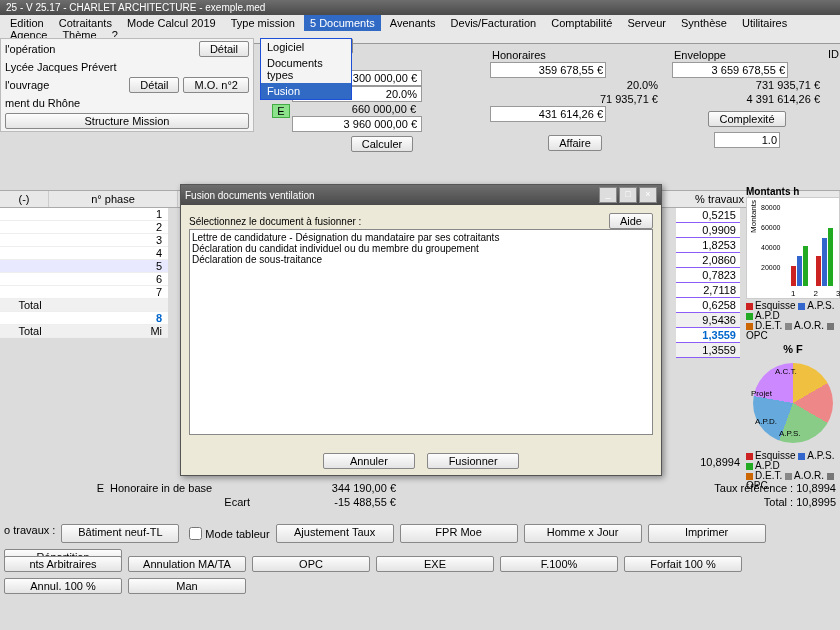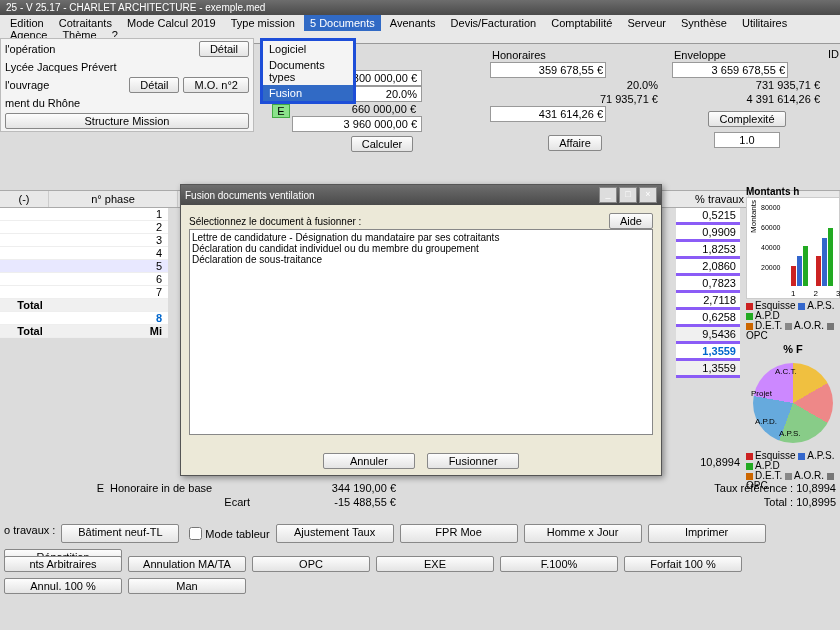--- a/index.html
+++ b/index.html
@@ -1,45 +1,45 @@
 <!DOCTYPE html>
 <html><head>
 <meta charset="utf-8">
 <style>
 html,body{margin:0;padding:0;font-family:Tahoma,Arial,sans-serif;font-size:11px;color:#000;background:#dcdcdc;width:840px;height:630px;overflow:hidden}
 .titlebar{background:linear-gradient(#6d6d6d,#4a4a4a);color:#fff;padding:2px 6px;font-size:10px}
 .menubar{background:#e8e8e8;border-bottom:1px solid #999;padding:2px 4px}
 .menubar span{padding:2px 6px;cursor:default}
 .menubar .open{background:#316ac5;color:#fff}
-.dropdown{position:absolute;left:260px;top:38px;background:#f4f4f4;border:3px solid #1d4ed8;width:90px;z-index:5}
+.dropdown{position:absolute;left:260px;top:38px;background:#f4f4f4;border:1px solid #1d4ed8;width:90px;z-index:5}
 .dropdown div{padding:2px 6px}
 .dropdown .sel{background:#316ac5;color:#fff}
 .panel{background:#f4f4f4;border:1px solid #bbb}
 .btn{display:inline-block;background:linear-gradient(#fdfdfd,#e4e4e4);border:1px solid #888;border-radius:2px;padding:1px 10px;font-size:11px;text-align:center;cursor:default}
 .field{background:#fff;border:1px solid #999;padding:1px 4px;text-align:right;display:inline-block}
 .leftcol{position:absolute;left:0;top:38px;width:252px}
 .leftcol .row{display:flex;align-items:center;gap:4px;padding:2px 4px}
 .leftcol .row .lbl{flex:1}
 .numcol{position:absolute;left:252px;top:38px;width:42px;text-align:right}
 .numcol div{padding:2px 4px}
 .greenE{background:#8be28b;border:1px solid #4a4;display:inline-block;width:16px;text-align:center}
 .calcarea{position:absolute;left:292px;top:38px;width:180px}
 .hon{position:absolute;left:490px;top:48px;width:170px}
 .env{position:absolute;left:672px;top:48px;width:150px}
 .idcol{position:absolute;left:828px;top:48px;width:12px;overflow:hidden}
 .vallist div{text-align:right;padding:1px 2px}
 .phasehdr{position:absolute;left:0;top:190px;right:0;background:#e8e8e8;border-top:1px solid #aaa;border-bottom:1px solid #aaa;display:flex}
 .phasehdr div{padding:2px 4px;border-right:1px solid #ccc}
 .phaselist{position:absolute;left:0;top:208px;width:168px}
 .phaselist .pr{display:flex;border-bottom:1px solid #eee;background:#fff}
-.phaselist .pr.tot{background:#f0f0f0;font-weight:bold}
+.phaselist .pr.tot{background:#f0f0f0;font-weight:normal}
 .phaselist .pr span:first-child{width:60px;text-align:center}
 .phaselist .pr span:last-child{flex:1;text-align:right;padding-right:6px}
 .pctcol{position:absolute;left:676px;top:208px;width:64px}
-.pctcol div{text-align:right;padding:1px 4px;border-bottom:3px solid #8b5cf6;background:#fff}
+.pctcol div{text-align:right;padding:1px 4px;border-bottom:1px solid #8b5cf6;background:#fff}
 .charts{position:absolute;left:746px;top:186px;width:94px;overflow:hidden}
 .barchart{height:100px;border:1px solid #ccc;background:#fff;position:relative;font-size:8px}
 .legend{font-size:10px;line-height:10px;margin:2px 0}
 .legend i{display:inline-block;width:7px;height:7px;margin-right:2px;vertical-align:middle}
 .pie{width:80px;height:80px;border-radius:50%;background:conic-gradient(#f0c040 0 60deg,#e88 60deg 120deg,#8c8 120deg 200deg,#6ad 200deg 280deg,#c8f 280deg 360deg);position:relative;margin:8px auto}
 .modal{position:absolute;left:180px;top:184px;width:480px;height:290px;background:#ece9d8;border:1px solid #555;box-shadow:2px 2px 6px rgba(0,0,0,.4);z-index:10}
 .modal .mtitle{background:linear-gradient(#6d6d6d,#4a4a4a);color:#fff;padding:2px 4px;font-size:10px;display:flex;align-items:center}
 .modal .mtitle .spacer{flex:1}
 .modal .ctl{width:16px;height:14px;background:#ddd;border:1px solid #888;margin-left:2px;text-align:center;font-size:9px;line-height:12px}
 .modal .body{padding:8px}
@@ -125,21 +125,21 @@
   <div class="field" style="width:110px">431 614,26 €</div>
   <div style="text-align:center;margin-top:12px"><span class="btn">Affaire</span></div>
 </div>
 
 <div class="env vallist">
   <div style="text-align:left">Enveloppe</div>
   <div class="field" style="width:110px">3 659 678,55 €</div>
   <div>731 935,71 €</div>
   <div>4 391 614,26 €</div>
   <div style="text-align:center;margin-top:4px"><span class="btn">Complexité</span></div>
-  <div class="field" style="width:60px;margin:4px auto;display:block;text-align:center">1.0</div>
+  <div class="field" style="width:60px;margin:4px auto;display:block;text-align:right">1.0</div>
 </div>
 
 <div class="idcol">
   <div>ID</div>
 </div>
 
 <div class="phasehdr">
   <div style="width:40px;text-align:center">(-)</div>
   <div style="width:120px;text-align:center">n° phase</div>
   <div style="flex:1"></div>

